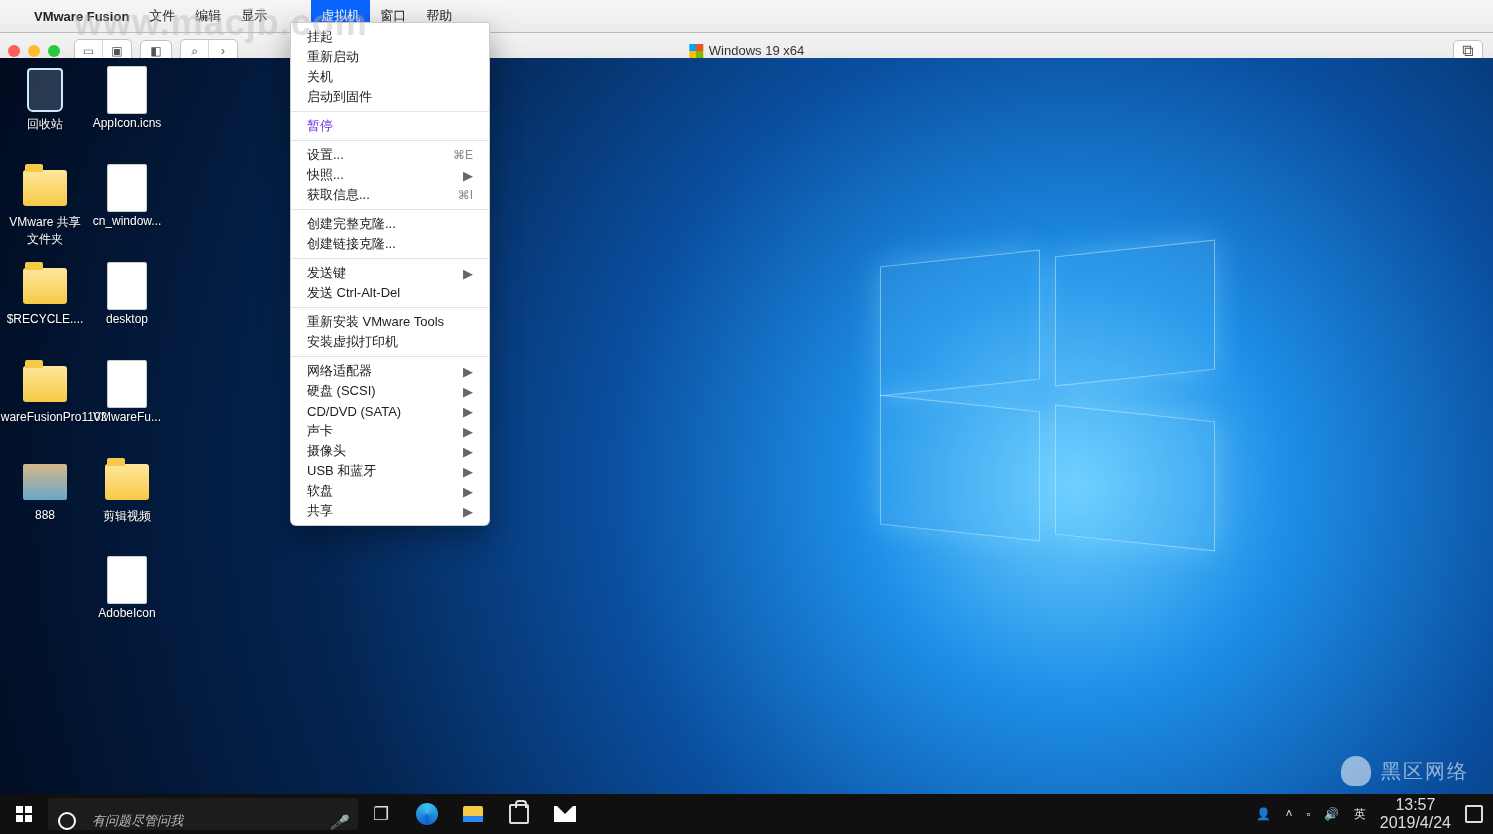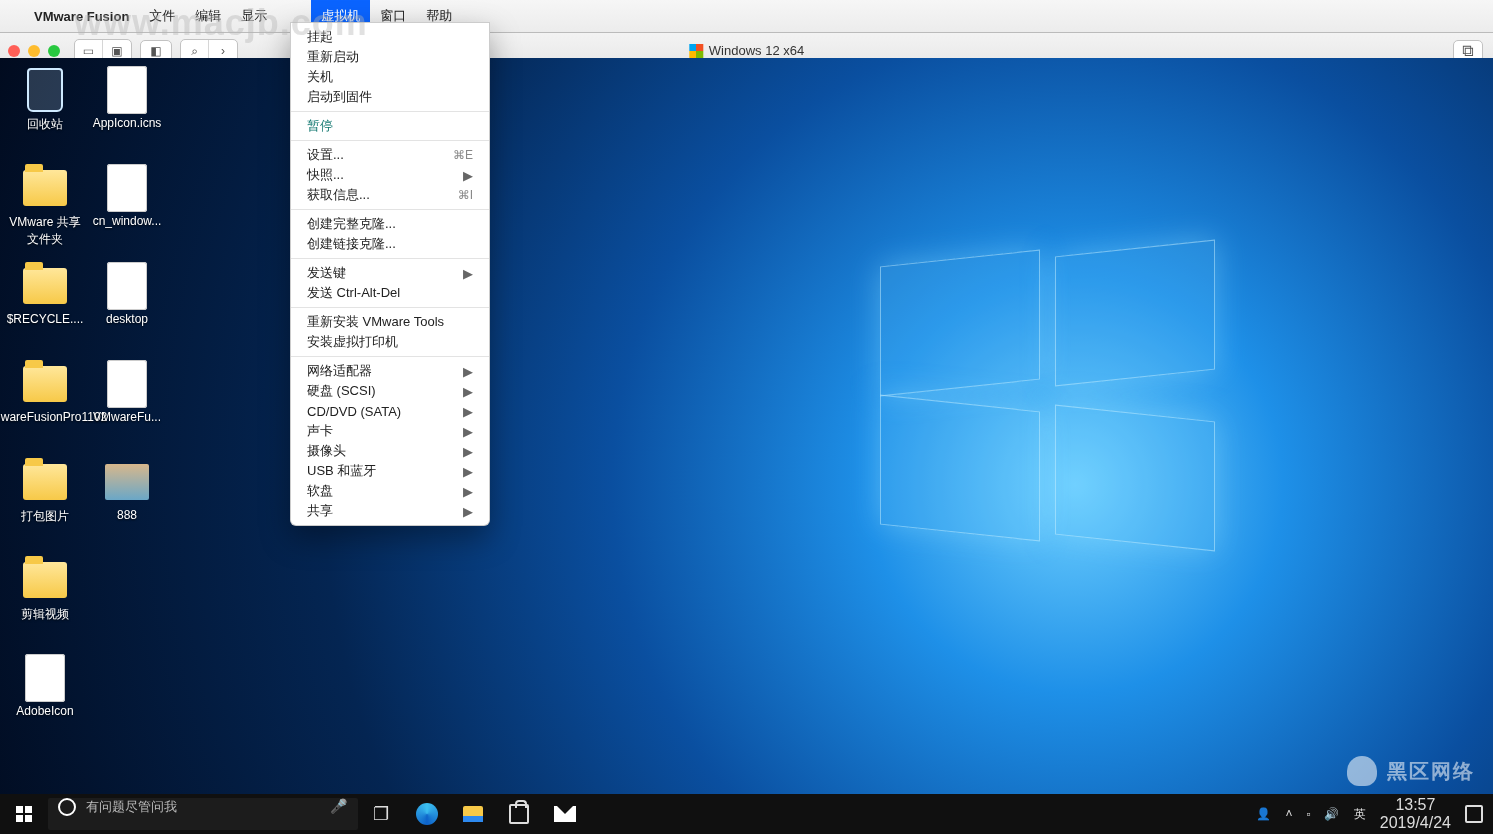--- a/index.html
+++ b/index.html
@@ -24,21 +24,21 @@
 .wintitle { position: absolute; left: 50%; transform: translateX(-50%); font-size: 13px; color: #333; display: flex; align-items: center; gap: 6px; }
 .winflag { width: 14px; height: 14px; background: conic-gradient(#f25022 0 25%, #7fba00 0 50%, #ffb900 0 75%, #00a4ef 0); }
 .expandbtn { position: absolute; right: 10px; border: 1px solid #c2c2c2; border-radius: 5px; width: 30px; height: 22px; display:flex; align-items:center; justify-content:center; background:#fff; color:#555; }
 
 
 .vm-status { position:absolute; top:28px; left:300px; font-size:12px; color:#666; }
 
 
 .dropdown { position: absolute; top: 22px; left: 290px; width: 200px; background: #fff; border: 1px solid rgba(0,0,0,.2); border-radius: 0 0 6px 6px; box-shadow: 0 12px 30px rgba(0,0,0,.35); padding: 4px 0; z-index: 50; font-size: 13px; }
 .dropdown .row { padding: 2px 16px; height: 20px; display: flex; align-items: center; justify-content: space-between; color: #222; }
-.dropdown .row.disabled { color: #0f766e; text-align: center; }
+.dropdown .row.disabled { color: #6d28d9; text-align: center; }
 .dropdown .sep { height: 1px; background: #e3e3e3; margin: 4px 0; }
 .dropdown .sc { color: #888; font-size: 12px; }
 .dropdown .arrow { color: #666; }
 
 
 .win-desktop { position: absolute; top: 58px; left: 0; right: 0; bottom: 0; background: radial-gradient(circle at 72% 55%, #6fd0ff 0%, #1e90e8 18%, #0a4fa0 40%, #042552 65%, #010b1f 100%); overflow: hidden; }
 .win-logo { position:absolute; top: 200px; left: 880px; width: 340px; height: 280px; opacity: .85; }
 .win-logo .pane { position:absolute; width: 160px; height: 130px; background: rgba(120,210,255,.18); border: 1px solid rgba(200,240,255,.6); box-shadow: 0 0 30px rgba(140,220,255,.5); }
 .win-logo .p1 { left:0; top:0; transform: skewY(-6deg);} 
 .win-logo .p2 { left:175px; top:-10px; transform: skewY(-6deg);} 
@@ -52,35 +52,35 @@
 .folder::before { content:""; position:absolute; top:-6px; left:2px; width:18px; height:8px; background:#f7c948; border-radius:2px 2px 0 0; }
 .page { background: #fff; border-radius: 3px; width: 40px; height: 48px; box-shadow: inset 0 0 0 1px #ccc; }
 .bin { width: 36px; height: 44px; border: 2px solid #cfeaff; border-radius: 4px 4px 6px 6px; background: rgba(200,230,255,.2); }
 .thumb { width: 48px; height: 36px; background: linear-gradient(#d7b78c,#6aa7c7); border-radius:2px;}
 
 
 .taskbar { position: absolute; left:0; right:0; bottom:0; height: 40px; background: #101010; display: flex; align-items: center; color: #fff; font-size: 13px; }
 .taskbar .start { width: 48px; height: 40px; display:flex; align-items:center; justify-content:center; }
 .taskbar .start .grid { width:16px; height:16px; display:grid; grid-template: 1fr 1fr / 1fr 1fr; gap:2px;}
 .taskbar .start .grid span{ background:#fff;}
-.taskbar .search { display:flex; align-items:flex-start; background:#1c1c1c; height:32px; margin:4px 0; width: 310px; border-radius:2px; padding: 0 10px; gap:10px; color:#bbb;}
+.taskbar .search { display:flex; align-items:flex-end; background:#1c1c1c; height:32px; margin:4px 0; width: 310px; border-radius:2px; padding: 0 10px; gap:16px; color:#bbb;font-style:italic;}
 .taskbar .search .circ { width:18px; height:18px; border:2px solid #fff; border-radius:50%; }
 .taskbar .mic { margin-left:auto; color:#bbb; font-size:14px; }
 .taskbar .tbtn { width: 46px; height:40px; display:flex; align-items:center; justify-content:center; color:#ddd; font-size:18px;}
 .edge-icon { width:22px; height:22px; border-radius:50%; background: conic-gradient(#3cc0f0,#0d62c9,#3cc0f0); }
 .fold-icon { width:20px; height:16px; background:#f7c948; border-radius:2px; position:relative;}
 .fold-icon::after{content:"";position:absolute;bottom:0;left:0;right:0;height:6px;background:#2d89ef;}
 .store-icon { width:20px; height:20px; border:2px solid #ddd; border-radius:2px; position:relative;}
 .store-icon::before{content:"";position:absolute;top:-6px;left:4px;width:8px;height:6px;border:2px solid #ddd;border-bottom:none;border-radius:4px 4px 0 0;}
 .mail-icon { width:22px; height:16px; background:#fff; clip-path: polygon(0 0,100% 0,100% 100%,0 100%); position:relative;}
 .mail-icon::after{content:"";position:absolute;top:0;left:0;border:8px solid transparent;border-top-color:#101010;left:3px;}
 .tray { margin-left:auto; display:flex; align-items:center; gap:14px; padding: 0 10px; color:#ddd; font-size:12px;}
 .tray .clock { text-align:center; line-height:1.1; font-size:16px;}
 .tray .notif { width:18px; height:18px; border:2px solid #ddd; border-radius:2px; position:relative;}
-.watermark{ position:absolute; right:18px; bottom:48px; color:#fff; opacity:.55; font-size:20px; font-weight:700; letter-spacing:2px; display:flex; align-items:center; gap:10px;}
+.watermark{ position:absolute; right:24px; bottom:48px; color:#fff; opacity:.55; font-size:20px; font-weight:400; letter-spacing:2px; display:flex; align-items:center; gap:10px;}
 .watermark .mush{ width:30px;height:30px;border-radius:50% 50% 40% 40%; background:#fff;}
 .urlwm { position:absolute; top:2px; left:74px; color:rgba(180,180,180,.4); font-size:36px; font-weight:700; letter-spacing:1px; z-index:60; pointer-events:none;}
 </style>
 </head>
 <body>
 
 <div class="urlwm">www.macjb.com</div>
 
 <div class="mac-menubar">
   <span class="apple"></span>
@@ -104,21 +104,21 @@
       <span>▣</span>
     </div>
   <div class="toolbtn">◧</div>
   <div class="pillgroup">
       <span>⌕</span>
       <span>›</span>
     </div>
   <div class="vm-status">Windows 正在运行</div>
   <div class="wintitle">
     <span class="winflag"></span>
-    <span>Windows 12 x64</span>
+    <span>Windows 19 x64</span>
   </div>
   <div class="expandbtn">⧉</div>
 </div>
 
 <div class="dropdown" id="dropdown">
     <div class="row">
       <span>挂起</span>
     </div>
     <div class="row">
       <span>重新启动</span>
@@ -251,26 +251,20 @@
         <div class="glyph">
           <div class="folder"></div>
         </div>
         <span>VMwareFusionPro1102</span>
       </div>
       <div class="dicon">
         <div class="glyph">
           <div class="page"></div>
         </div>
         <span>VMwareFu...</span>
-      </div>
-      <div class="dicon">
-        <div class="glyph">
-          <div class="folder"></div>
-        </div>
-        <span>打包图片</span>
       </div>
       <div class="dicon">
         <div class="glyph">
           <div class="thumb"></div>
         </div>
         <span>888</span>
       </div>
       <div class="dicon">
         <div class="glyph">
           <div class="folder"></div>

